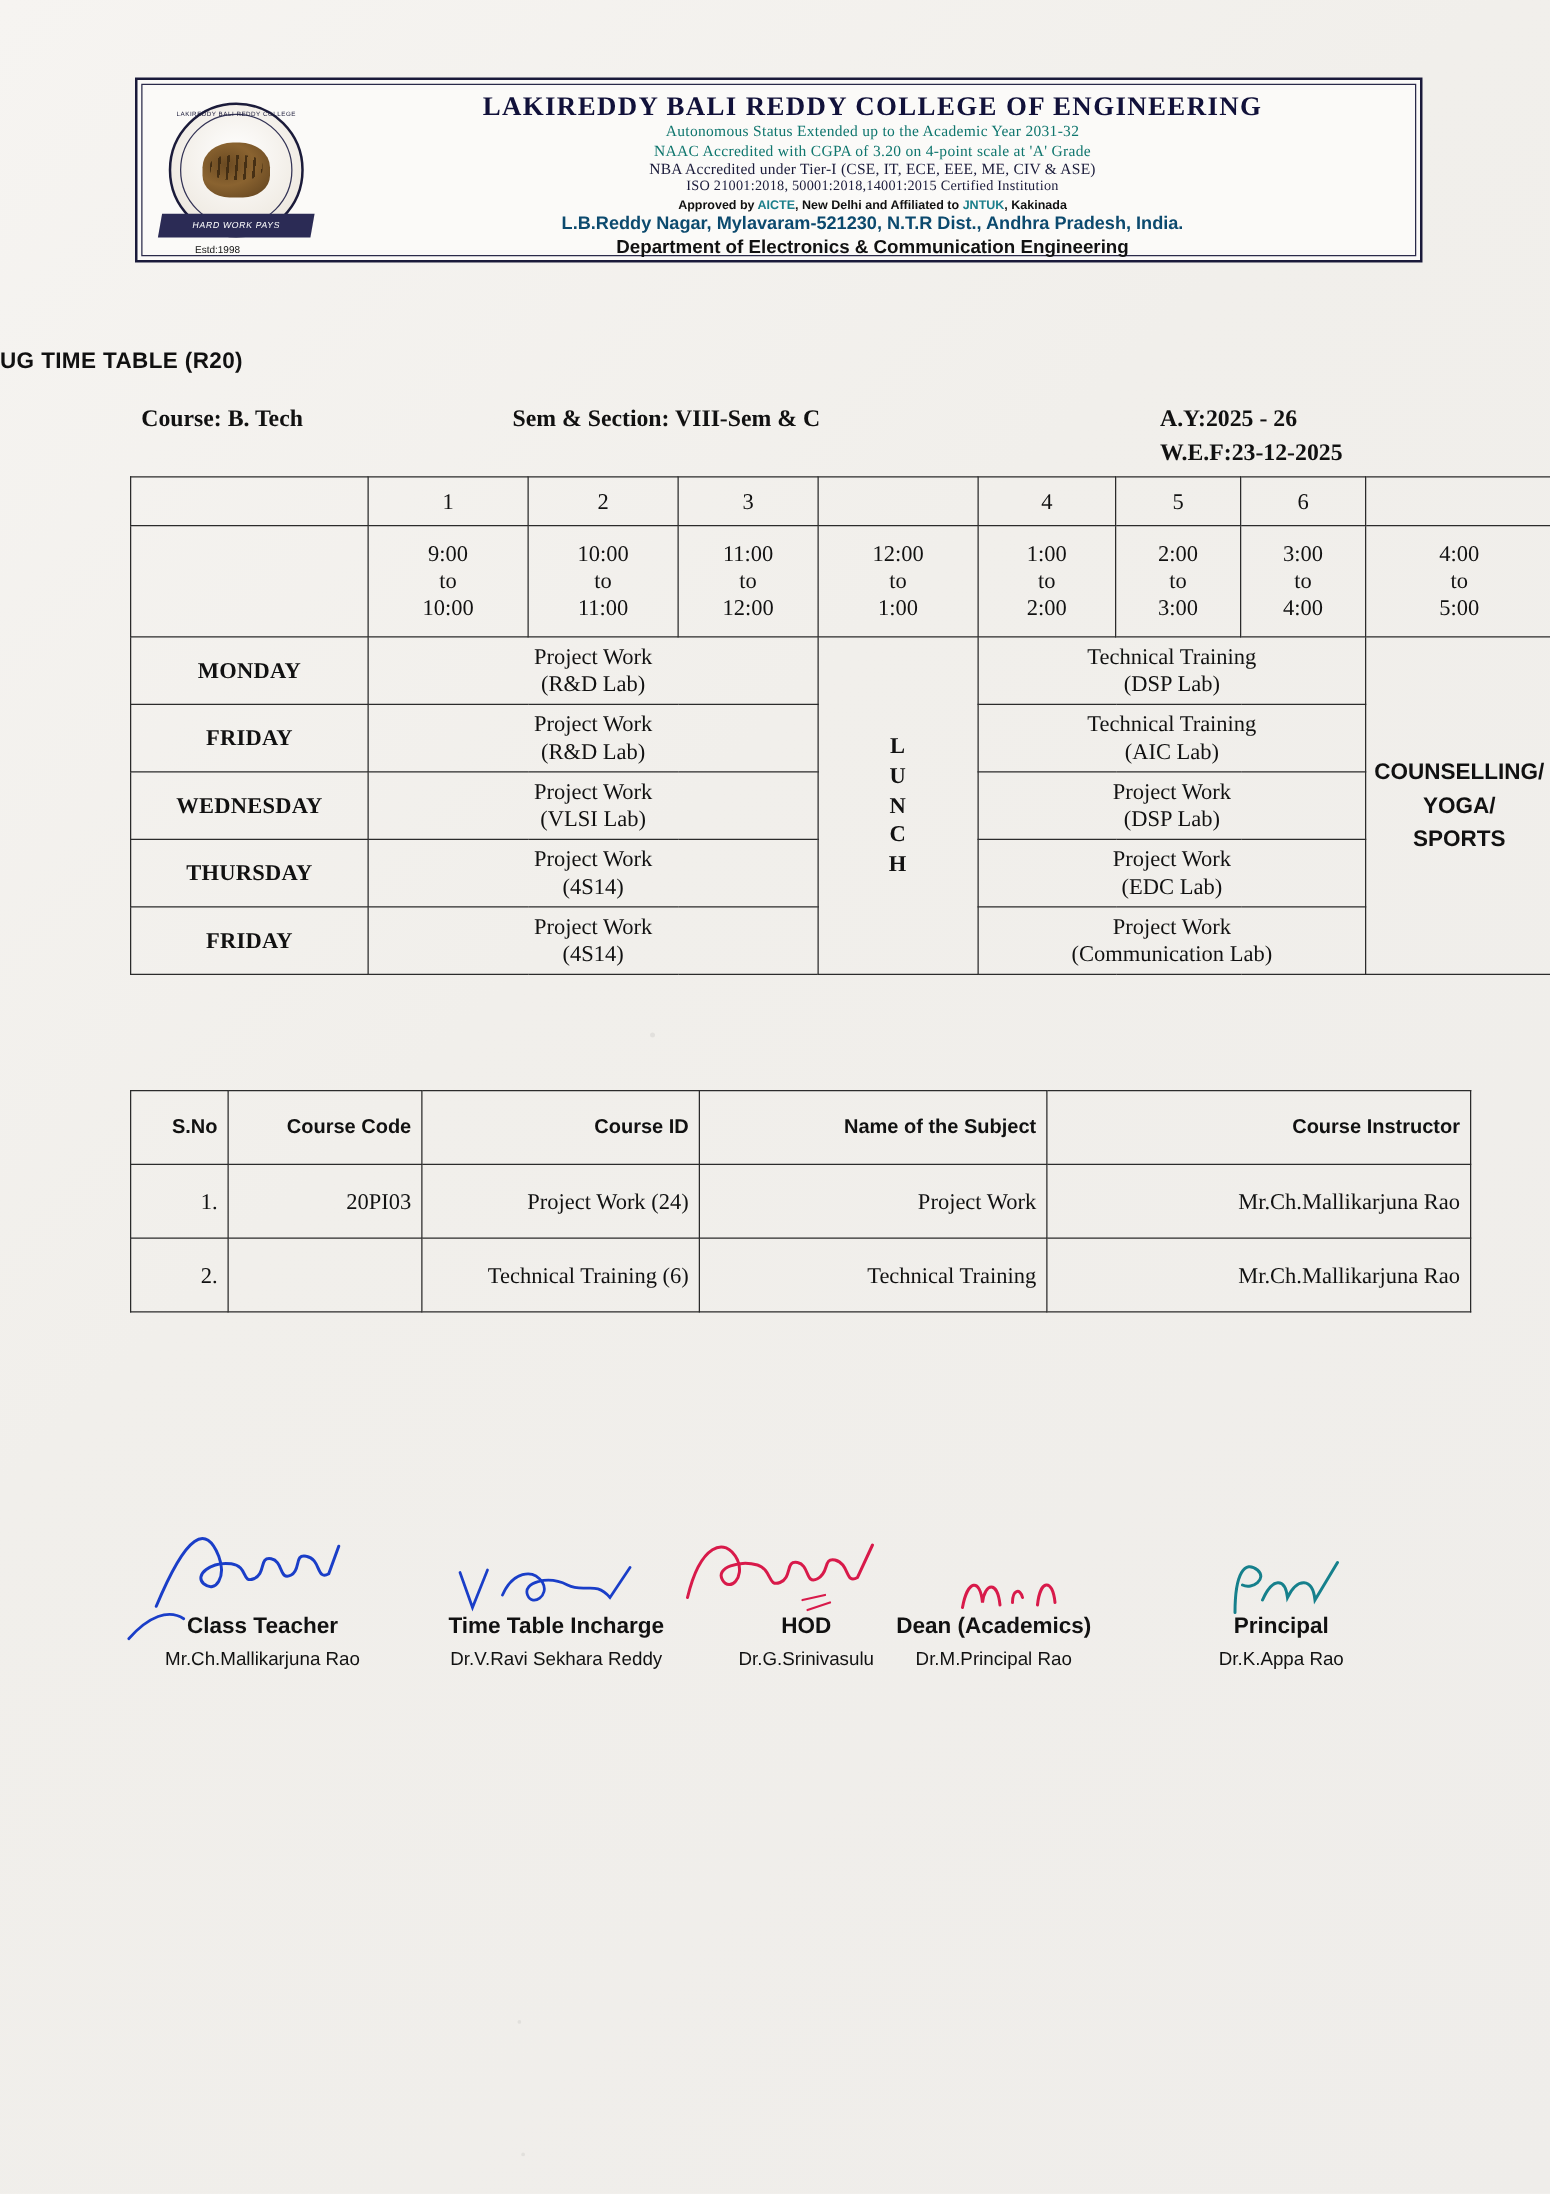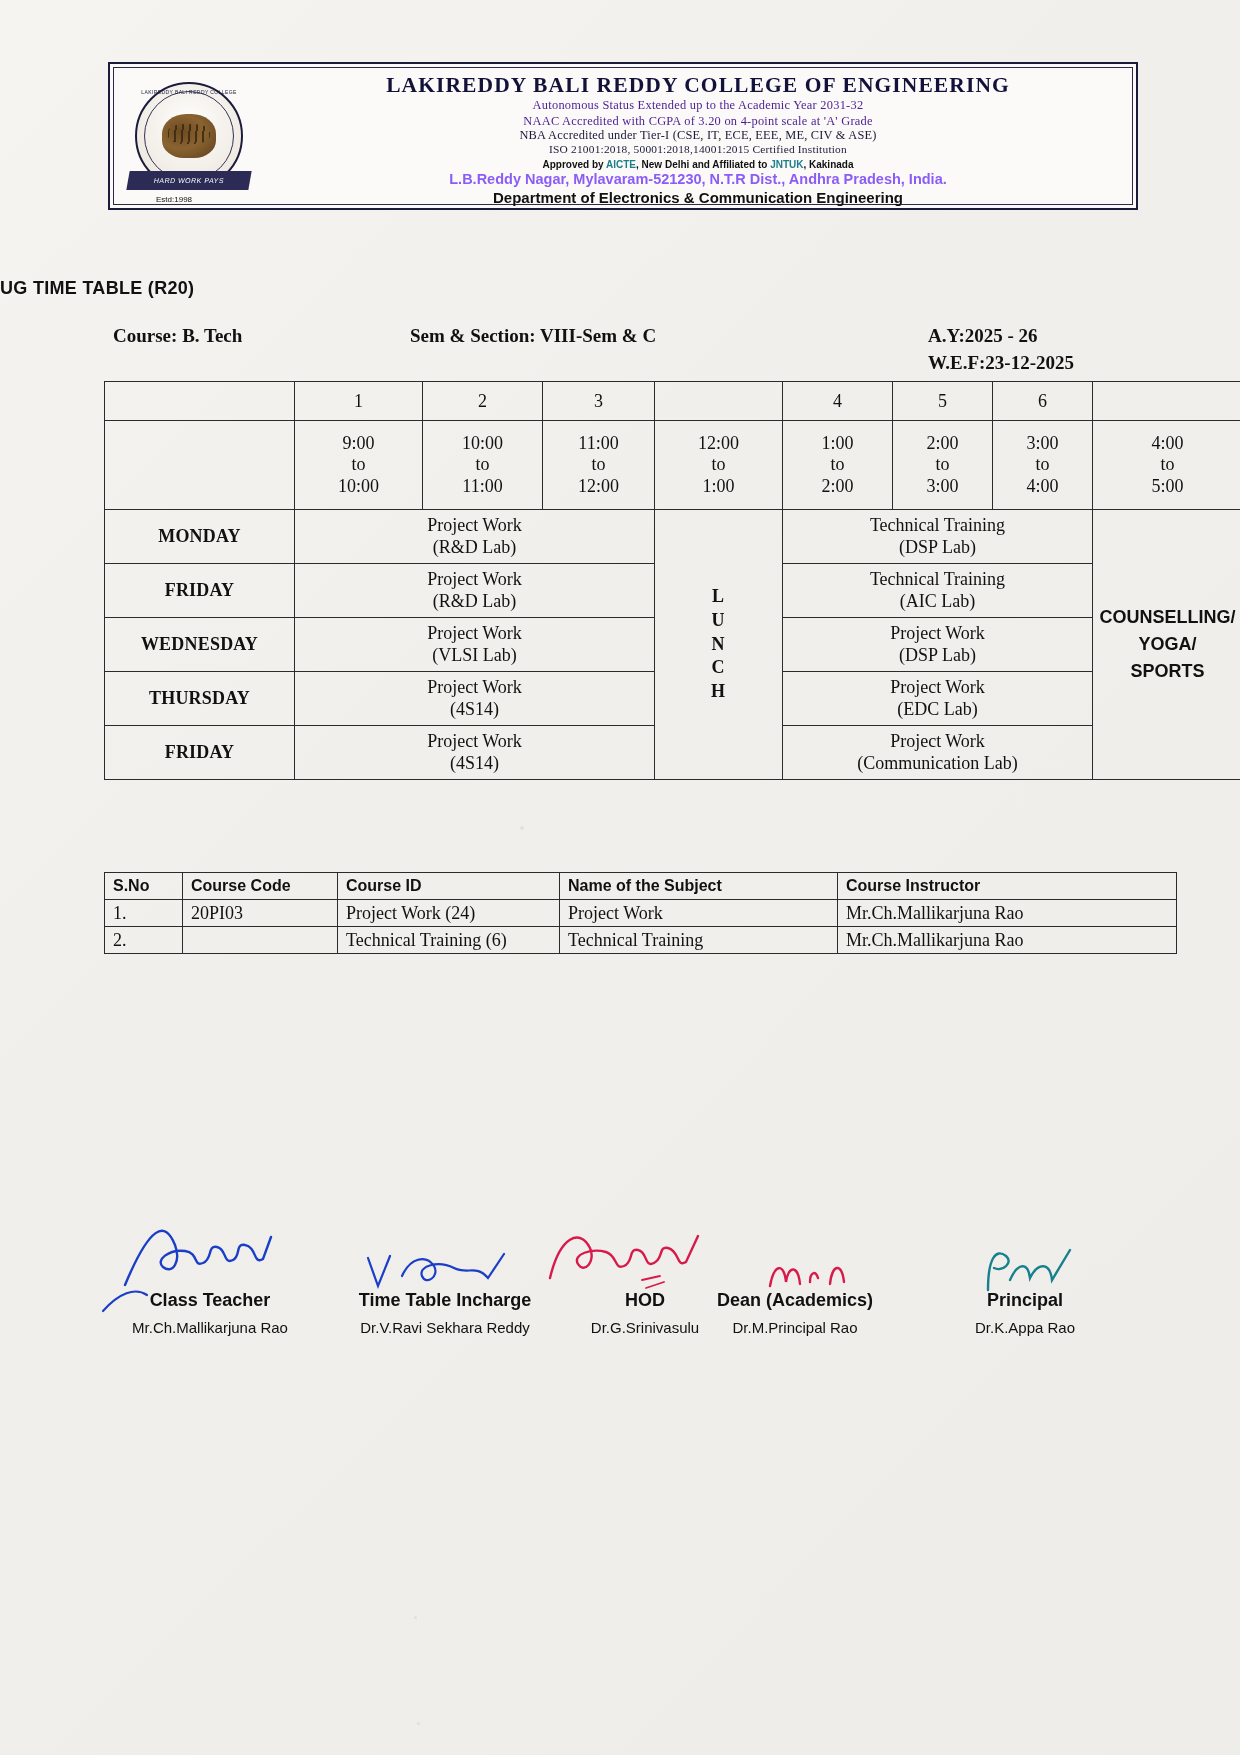--- a/index.html
+++ b/index.html
@@ -129,21 +129,21 @@
     font-family: "Liberation Serif", serif;
     font-weight: bold;
     font-size: 21.5px;
     letter-spacing: 1.1px;
     color: #11113a;
   }
   .h-sub {
     font-family: "Liberation Serif", serif;
     font-size: 12.4px;
     letter-spacing: .25px;
-    color: #4c1d95;
+    color: #0f766e;
     margin-top: 2px;
   }
   .h-sub2 {
     font-family: "Liberation Serif", serif;
     font-size: 12.4px;
     letter-spacing: .2px;
     color: #1a1a3a;
   }
   .h-sub3 {
     font-family: "Liberation Serif", serif;
@@ -156,21 +156,21 @@
     font-weight: bold;
     font-size: 10px;
     color: #111;
     margin-top: 3px;
   }
   .h-approved .teal { color: #1b7e8a; }
   .h-addr {
     font-family: "Liberation Sans", sans-serif;
     font-weight: bold;
     font-size: 14.5px;
-    color: #8b5cf6;
+    color: #0c4a6e;
     margin-top: 1px;
   }
   .h-dept {
     font-family: "Liberation Sans", sans-serif;
     font-weight: bold;
     font-size: 15px;
     color: #111;
     margin-top: 3px;
   }
 
@@ -263,22 +263,22 @@
   }
   table.ct {
     border-collapse: collapse;
     table-layout: fixed;
     width: 1072px;
     font-family: "Liberation Serif", serif;
   }
   table.ct td, table.ct th {
     border: 1px solid #2b2b2b;
     font-size: 18px;
-    padding: 0 8px;
-    text-align: left;
+    padding: 16px 8px;
+    text-align: right;
     height: 26px;
   }
   table.ct th {
     font-family: "Liberation Sans", sans-serif;
     font-weight: bold;
     font-size: 16px;
   }
   td.sno, th.sno { text-align: center; }
 
   

